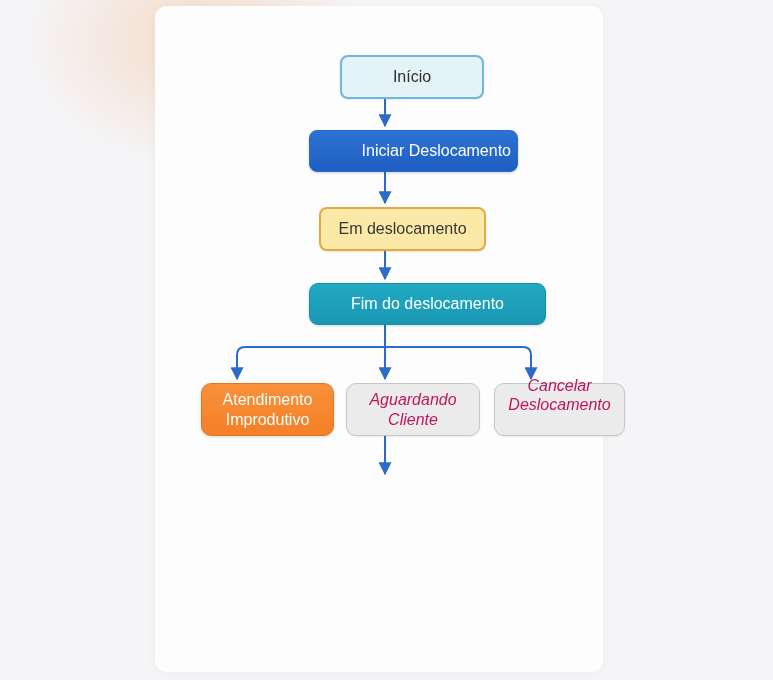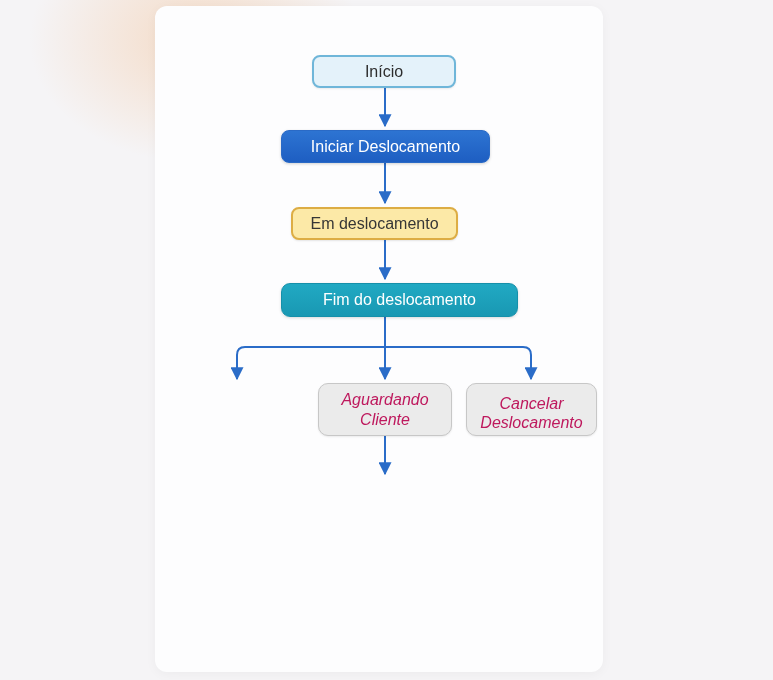--- a/index.html
+++ b/index.html
@@ -34,33 +34,35 @@
   }
   .node {
     position: absolute;
     display: flex;
     align-items: center;
     justify-content: center;
     text-align: center;
     font-size: 16px;
     line-height: 1.22;
     border-radius: 8px;
-    padding: 2px 6px;
+    padding: 20px 6px;
+    margin-left: 28px;
   }
   .node-start {
     background: #e4f2fa;
     border: 2px solid #6fb6d9;
     color: #2d2d2d;
     box-shadow: 0 1px 2px rgba(0,0,0,0.08);
   }
   .node-primary {
     background: linear-gradient(180deg, #2d74d2 0%, #1e5ec2 100%);
     border: 1px solid #2a6ac6;
     color: #ffffff;
     box-shadow: 0 1px 3px rgba(0,0,0,0.18);
+    justify-content: flex-end;
   }
   .node-state {
     background: #fce9a7;
     border: 2px solid #ddad44;
     color: #363636;
     box-shadow: 0 1px 2px rgba(0,0,0,0.10);
   }
   .node-milestone {
     background: linear-gradient(180deg, #21a9c3 0%, #1998b3 100%);
     border: 1px solid #1690aa;
@@ -126,20 +128,23 @@
   </div>
 
   <div id="n-em-desloc" class="node node-state">
     <span>Em deslocamento</span>
   </div>
 
   <div id="n-fim-desloc" class="node node-milestone">
     <span>Fim do deslocamento</span>
   </div>
 
+  <div id="n-atend-improd" class="node node-warning">
+    <span>Atendimento Improdutivo</span>
+  </div>
 
   <div id="n-aguardando" class="node node-neutral">
     <span>Aguardando Cliente</span>
   </div>
 
   <div id="n-cancelar" class="node node-neutral">
     <span>Cancelar Deslocamento</span>
   </div>
 
 

